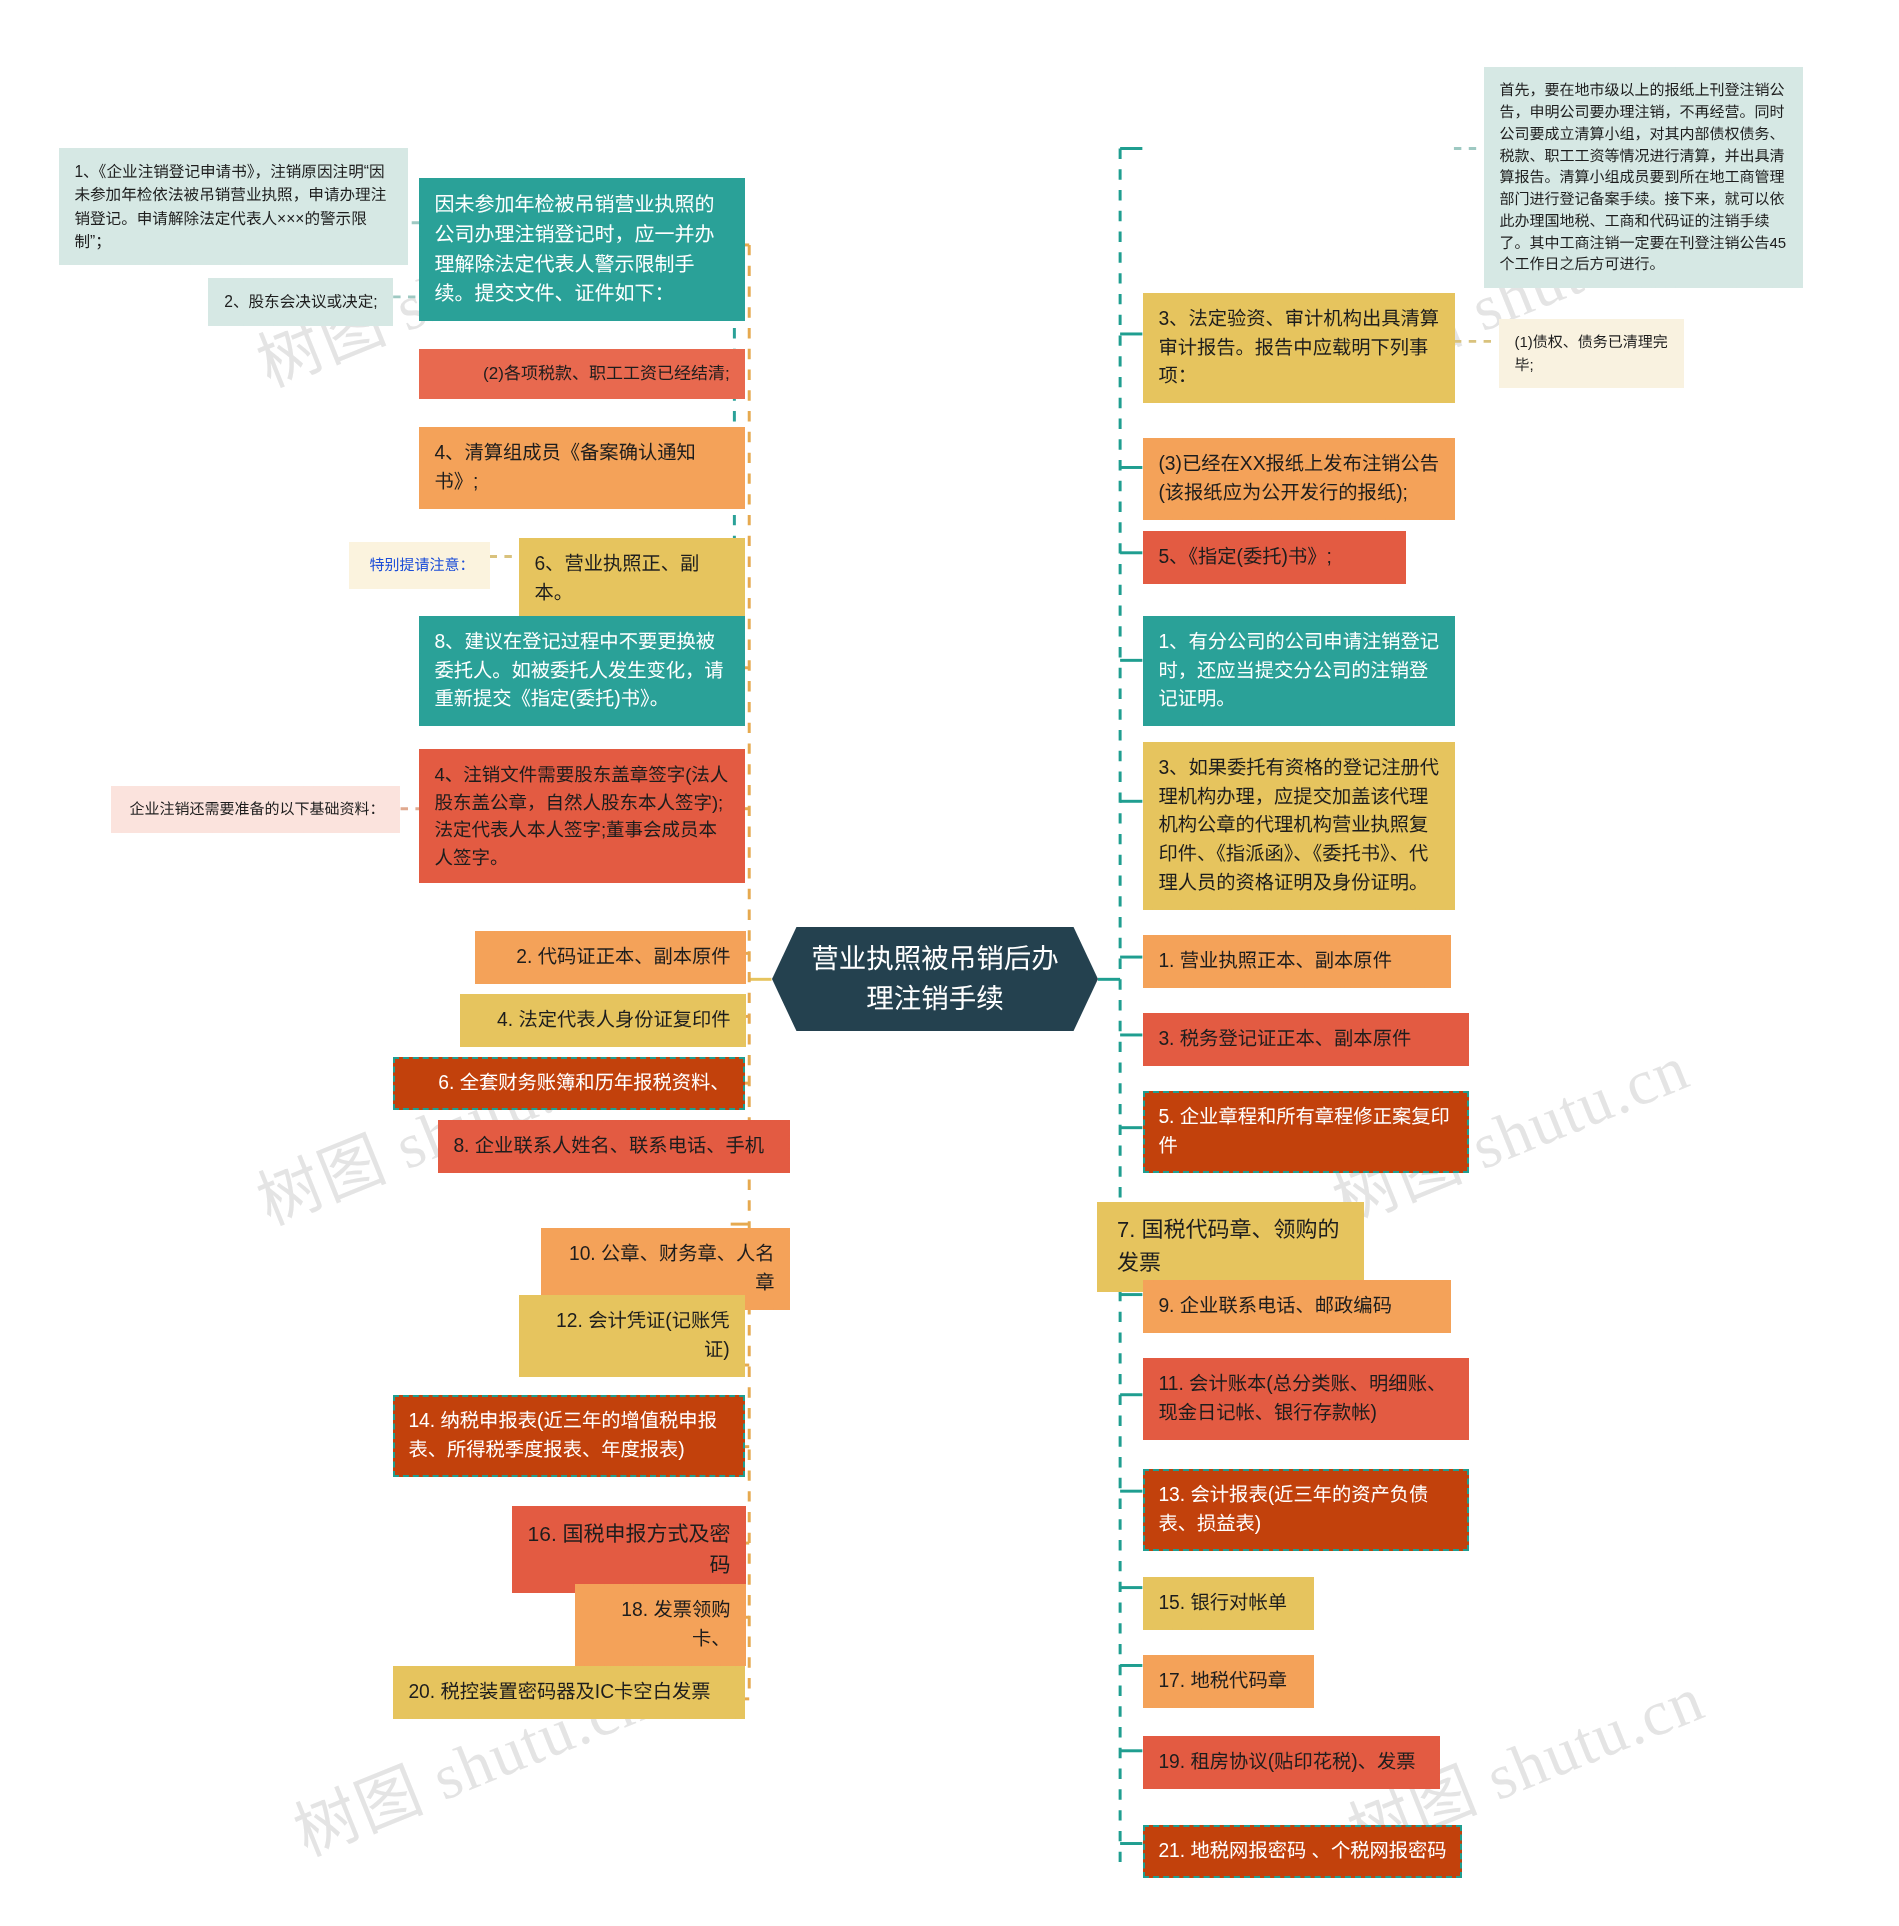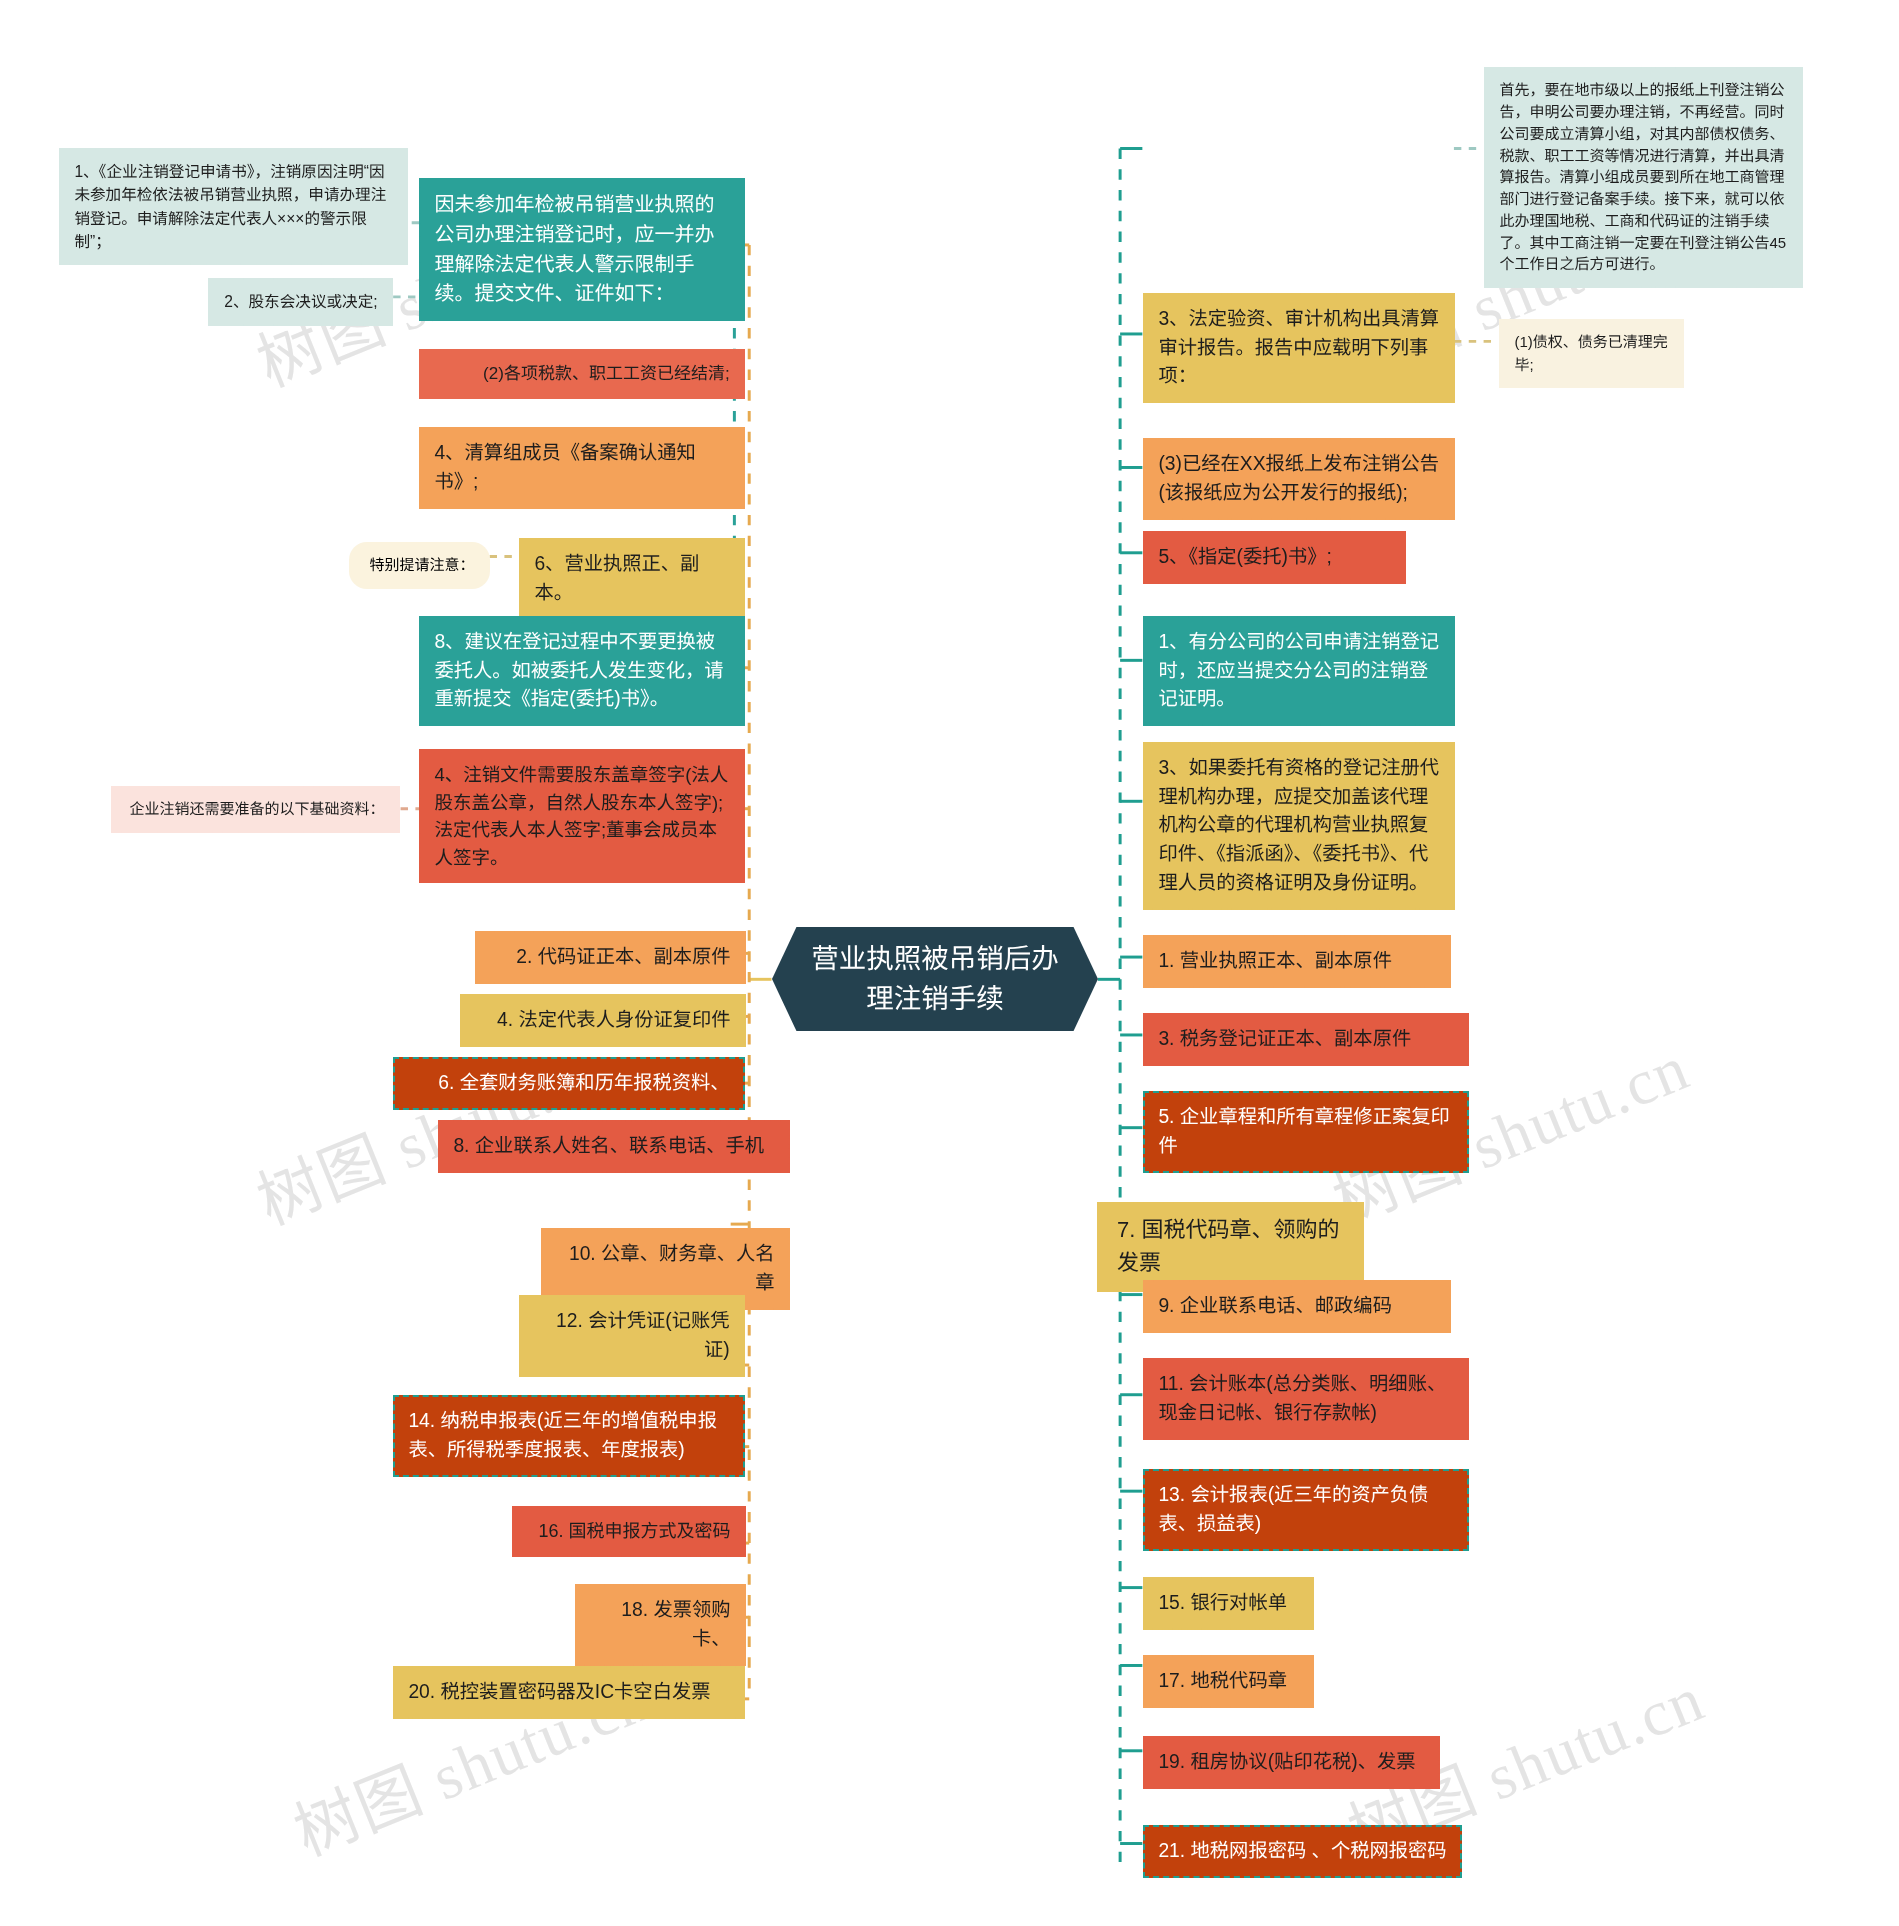--- a/index.html
+++ b/index.html
@@ -32,21 +32,21 @@
   .node.dash{border-style:dashed;}
 
   
   .c-green  {background:#2aa198;color:#ffffff;border-color:#2aa198;}
   .c-teal   {background:#c2410c;color:#ffffff;border-color:#1f9e90;}
   .c-red    {background:#e35b42;color:#1d1d1d;border-color:#e35b42;}
   .c-salmon {background:#e8694f;color:#1d1d1d;border-color:#e8694f;}
   .c-orange {background:#f4a259;color:#1d1d1d;border-color:#f4a259;}
   .c-yellow {background:#e6c45e;color:#1d1d1d;border-color:#e6c45e;}
   .c-mint   {background:#d6e8e4;color:#1d1d1d;border-color:#d6e8e4;}
-  .c-cream  {background:#fbf3de;color:#000000;border-color:#fbf3de;border-radius:18px;}
+  .c-cream  {background:#fbf3de;color:#1d4ed8;border-color:#fbf3de;}
   .c-blush  {background:#fbe3dd;color:#1d1d1d;border-color:#fbe3dd;}
   .c-sand   {background:#f9f2e0;color:#1d1d1d;border-color:#f9f2e0;}
 
   .ta-r{text-align:right;}
   .ta-l{text-align:left;}
 
   
   #root-node{
     position:absolute;z-index:4;
     background:#24414f;color:#ffffff;
@@ -155,21 +155,21 @@
   <div class="node dash c-teal ta-r" style="left:393px;top:1057px;width:352px;font-size:19.3px;">6. 全套财务账簿和历年报税资料、</div>
 
   <div class="node dash c-red ta-l" style="left:393px;top:1120px;width:352px;font-size:19.3px;margin-left:45px;">8. 企业联系人姓名、联系电话、手机</div>
 
   <div class="node dash c-orange ta-r" style="left:497px;top:1228px;width:249px;font-size:19.3px;margin-left:44px;">10. 公章、财务章、人名章</div>
 
   <div class="node dash c-yellow ta-r" style="left:519px;top:1295px;width:226px;font-size:19.3px;">12. 会计凭证(记账凭证)</div>
 
   <div class="node dash c-teal ta-l" style="left:393px;top:1395px;width:352px;font-size:19.3px;">14. 纳税申报表(近三年的增值税申报表、所得税季度报表、年度报表)</div>
 
-  <div class="node dash c-red ta-r" style="left:512px;top:1506px;width:234px;font-size:18px;">16. 国税申报方式及密码</div>
+  <div class="node dash c-red ta-r" style="left:512px;top:1506px;width:234px;font-size:21px;">16. 国税申报方式及密码</div>
 
   <div class="node dash c-orange ta-r" style="left:575px;top:1584px;width:171px;font-size:19.3px;">18. 发票领购卡、</div>
 
   <div class="node dash c-yellow ta-l" style="left:393px;top:1666px;width:352px;font-size:19.3px;">20. 税控装置密码器及IC卡空白发票</div>
 
 
   <div class="node dash c-mint ta-l" style="left:1484px;top:67px;width:319px;font-size:15px;line-height:1.45;">首先，要在地市级以上的报纸上刊登注销公告，申明公司要办理注销，不再经营。同时公司要成立清算小组，对其内部债权债务、税款、职工工资等情况进行清算，并出具清算报告。清算小组成员要到所在地工商管理部门进行登记备案手续。接下来，就可以依此办理国地税、工商和代码证的注销手续了。其中工商注销一定要在刊登注销公告45个工作日之后方可进行。</div>
 
   <div class="node dash c-yellow ta-l" style="left:1143px;top:293px;width:312px;font-size:19.3px;">3、法定验资、审计机构出具清算审计报告。报告中应载明下列事项：</div>
 

